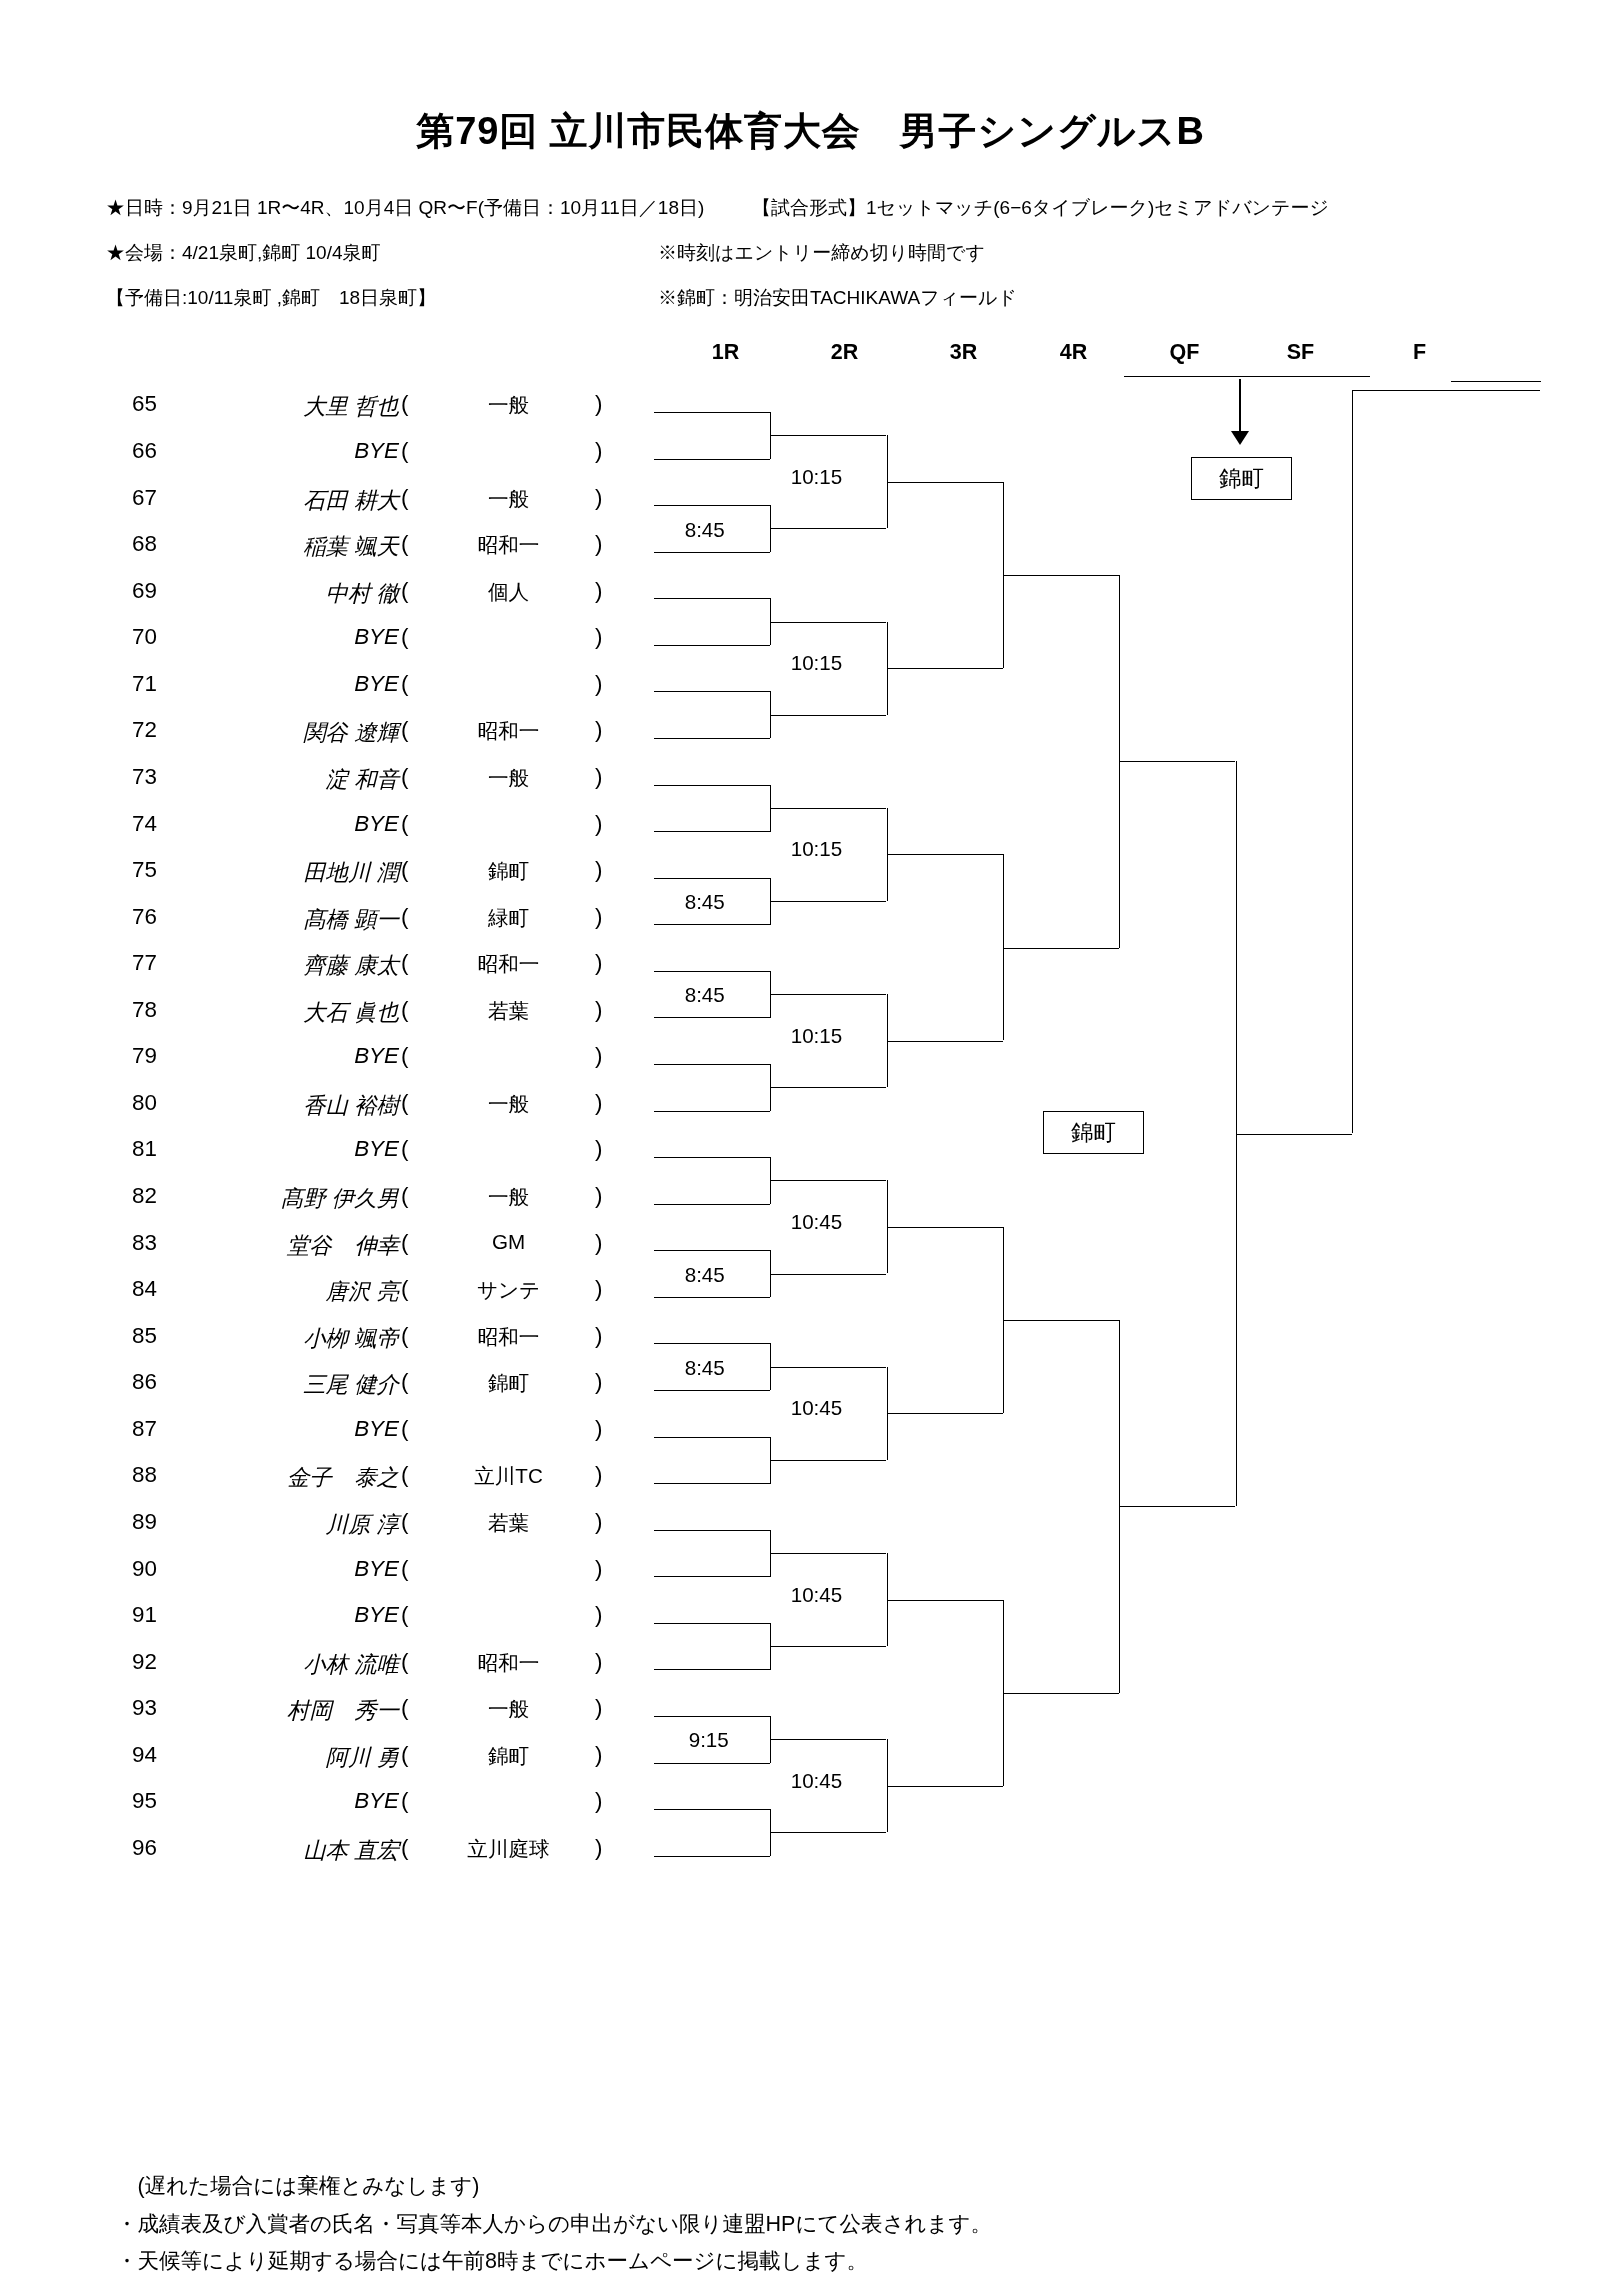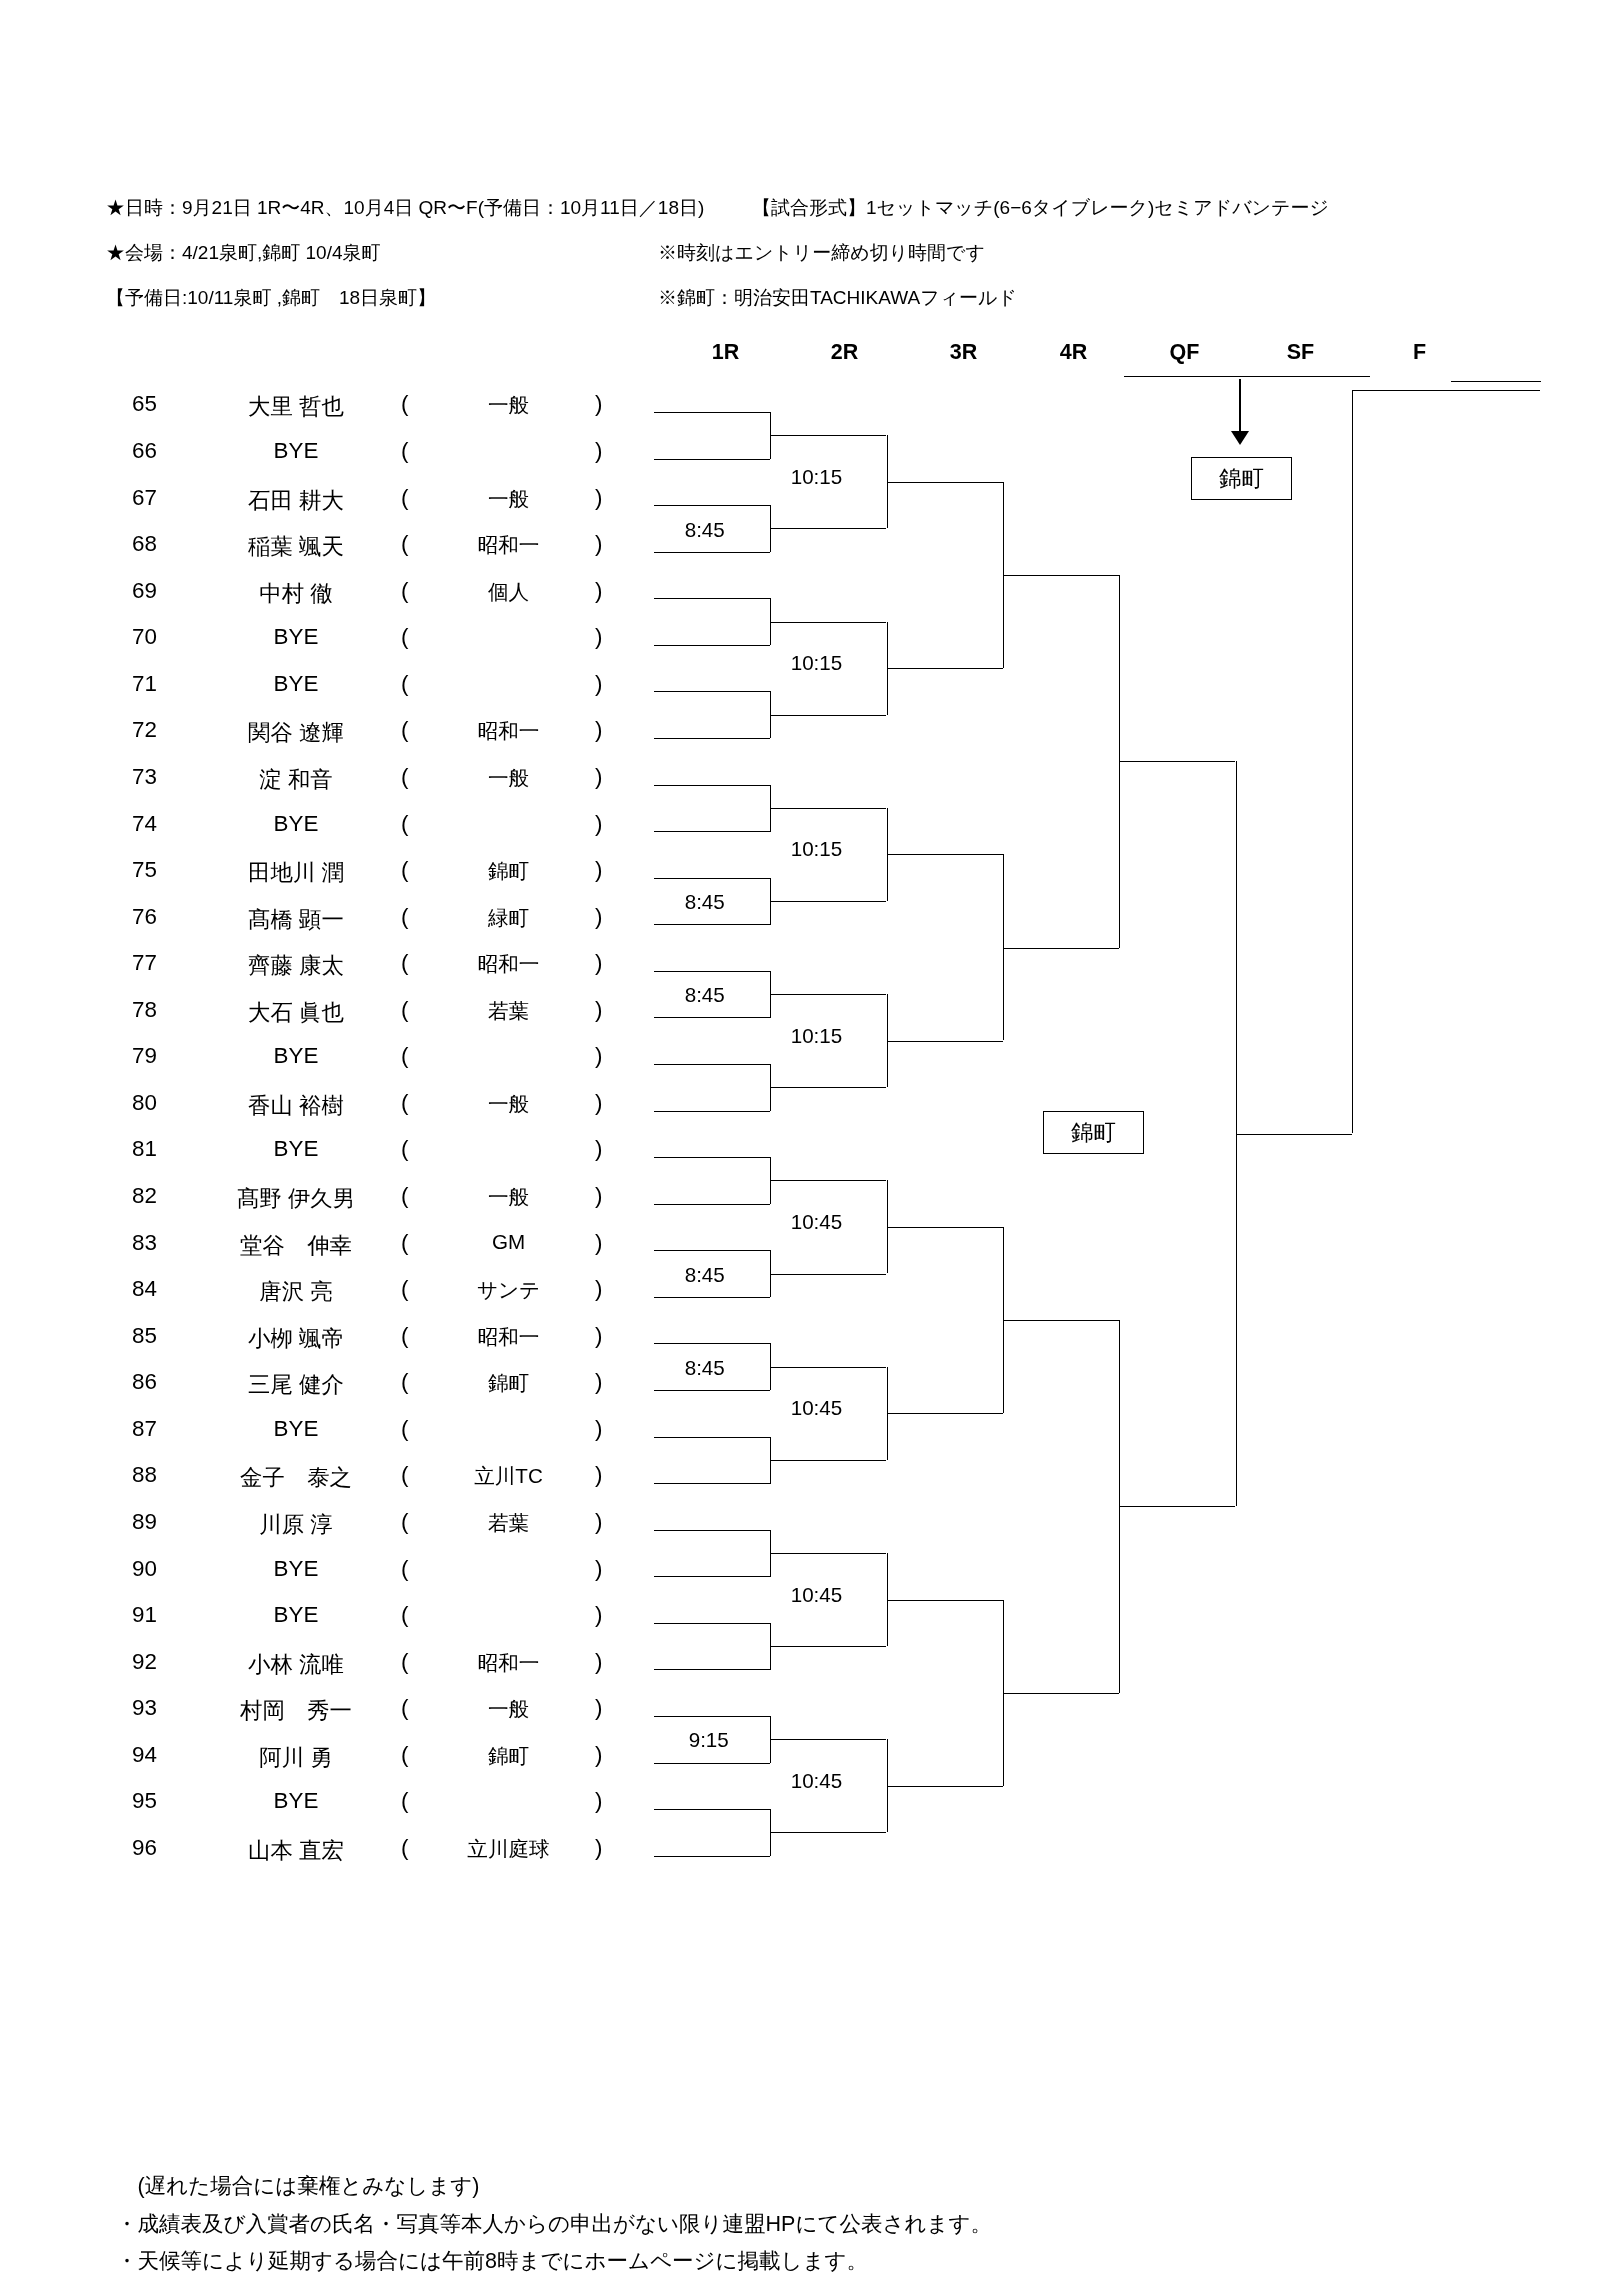--- a/index.html
+++ b/index.html
@@ -62,21 +62,22 @@
   .p-num {
     position: absolute;
     left: 0; top: 0;
     width: 41px;
     text-align: right;
   }
   .p-name {
     position: absolute;
     left: 77px; top: 0;
     width: 206px;
-    text-align: center;
+    text-align: right;
+    font-style: italic;
   }
   .p-paren-l {
     position: absolute;
     left: 285px; top: 0;
   }
   .p-club {
     position: absolute;
     left: 312px; top: 0;
     width: 161px;
     text-align: center;
@@ -137,20 +138,21 @@
   .f1 { top: 2133px; }
   .f2 { top: 2171px; }
   .f3 { top: 2209px; }
   .f4 { top: 2246px; }
 </style>
 </head>
 <body>
 
 <div class="page">
 
+  <div class="title">第79回 立川市民体育大会　男子シングルスB</div>
 
   <div class="infoline info1">★日時：9月21日 1R〜4R、10月4日 QR〜F(予備日：10月11日／18日)</div>
   <div class="infoline info1b">【試合形式】1セットマッチ(6−6タイブレーク)セミアドバンテージ</div>
   <div class="infoline info2">★会場：4/21泉町,錦町 10/4泉町</div>
   <div class="infoline info2b">※時刻はエントリー締め切り時間です</div>
   <div class="infoline info3">【予備日:10/11泉町 ,錦町　18日泉町】</div>
   <div class="infoline info3b">※錦町：明治安田TACHIKAWAフィールド</div>
 
   <div class="round-label" style="left:694px; top:340px;">1R</div>
   <div class="round-label" style="left:813px; top:340px;text-align:center;">2R</div>

